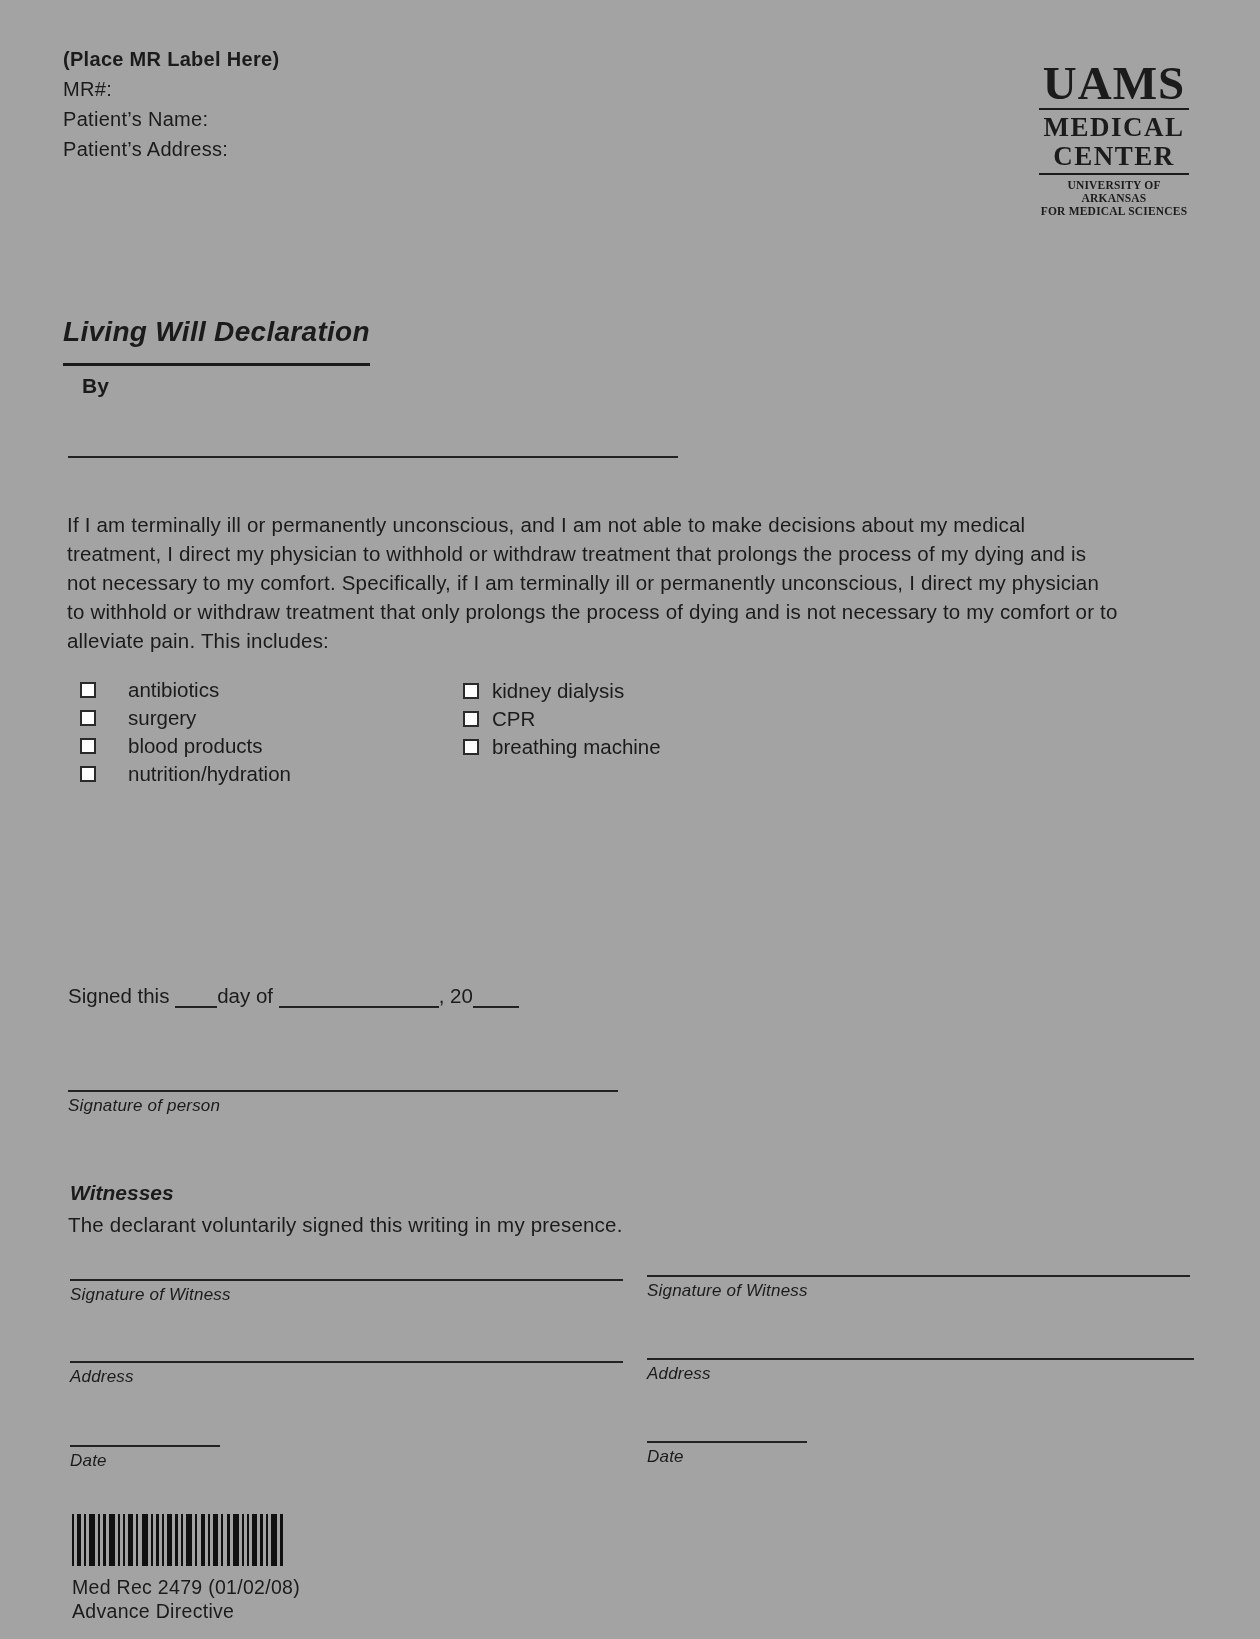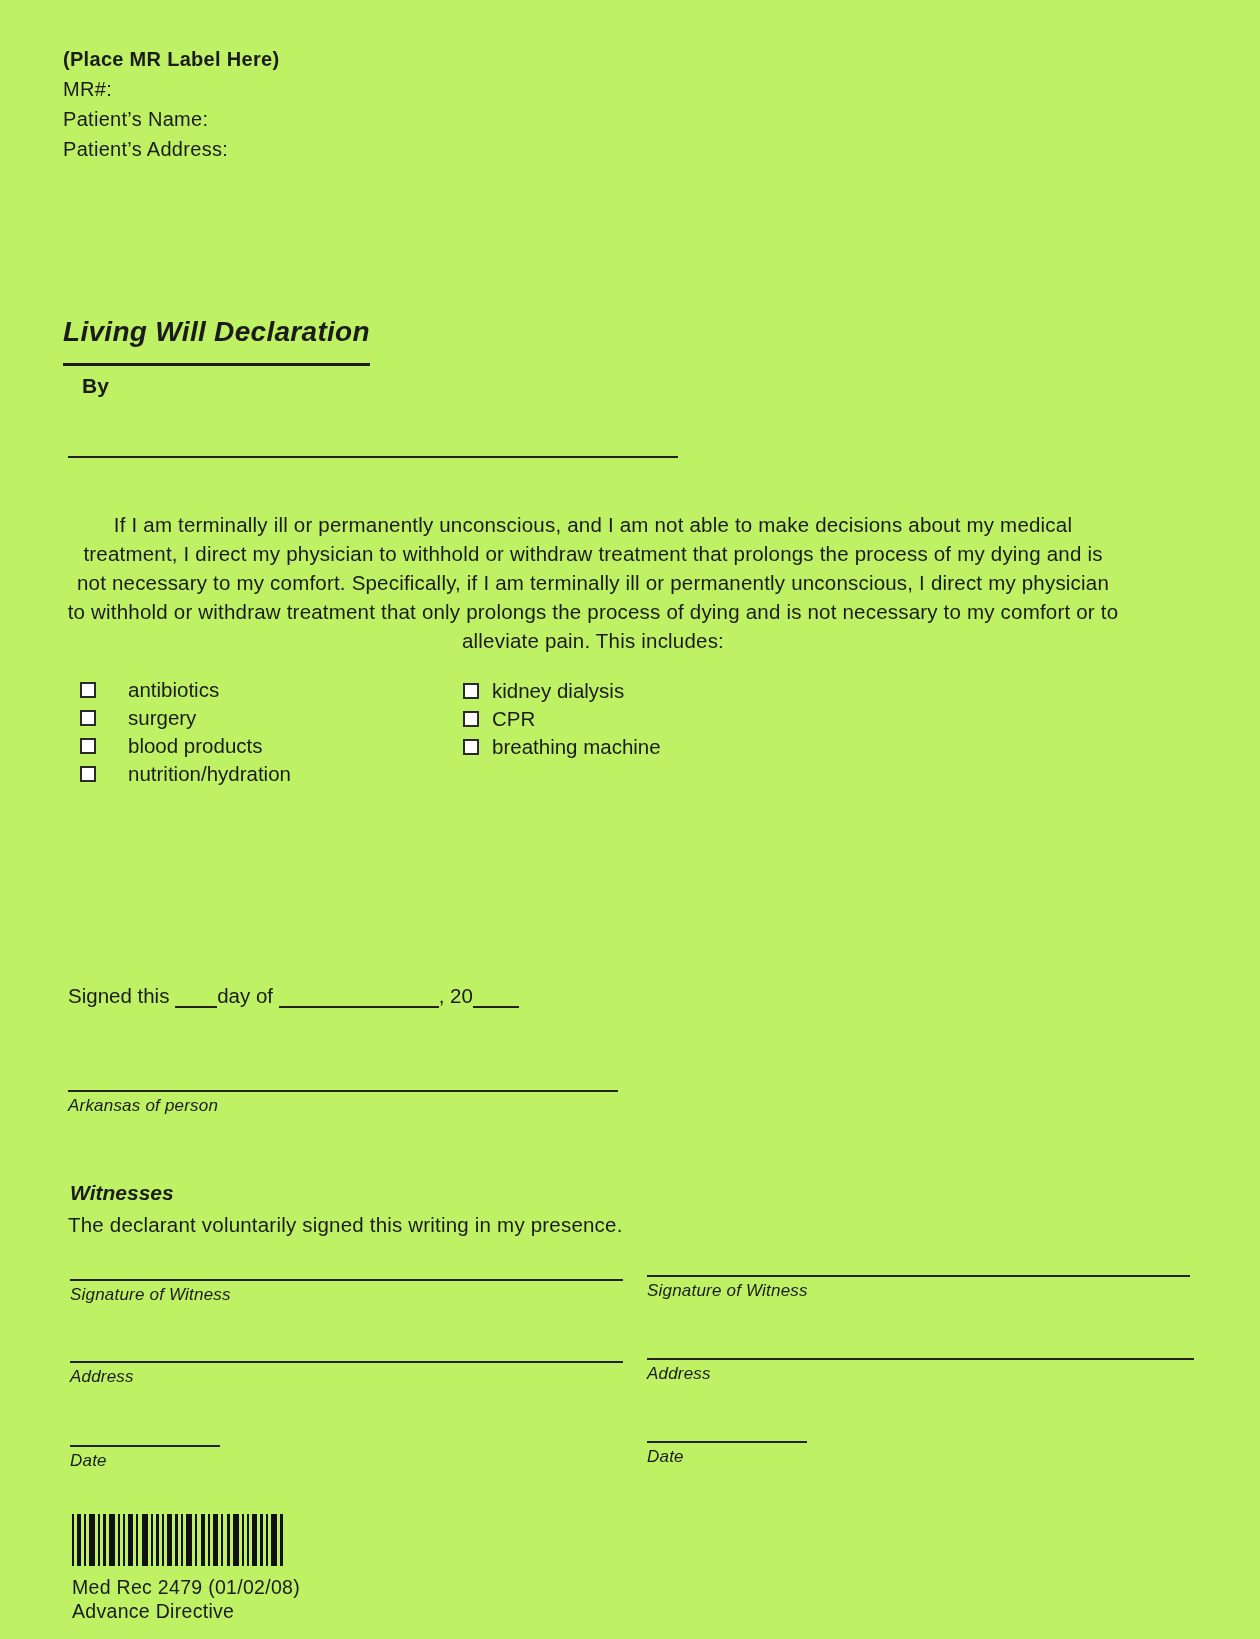--- a/index.html
+++ b/index.html
@@ -1,21 +1,21 @@
 <!DOCTYPE html>
 <html><head>
 <meta charset="utf-8">
 <style>
   * { margin:0; padding:0; box-sizing:border-box; }
   html,body { background:#e8e8e8; }
   .page {
     position:relative;
     width:1260px; height:1639px;
     margin:0 auto;
-    background:#bef264;
+    background:#a3a3a3;
     color:#1b1b1b;
     font-family:"Liberation Sans", sans-serif;
     overflow:hidden;
   }
   .abs { position:absolute; }
 
   
   .mr-block { top:44px; left:63px; font-size:20px; line-height:30px; letter-spacing:0.3px; }
   .mr-block .b { font-weight:bold; }
 
@@ -31,21 +31,21 @@
   .title span { border-bottom:3px solid #1b1b1b; padding-bottom:15px; display:inline-block; }
   .by { top:374px; left:70px; font-size:21px; font-weight:bold;margin-left:12px; }
 
   
   .line { border-bottom:2px solid #222; height:30px; }
   .caption { font-style:italic; font-size:17px; margin-top:4px; letter-spacing:0.2px; }
 
   .name-block { top:428px; left:68px; width:610px; }
   .name-block .caption { font-size:19px; padding-left:98px; }
 
-  .para { font-size:20.5px; line-height:29px; letter-spacing:0.2px;text-align:center; }
+  .para { font-size:20.5px; line-height:29px; letter-spacing:0.2px; }
   .para1 { top:510px; left:67px; width:1052px; }
   .para2 { top:868px; left:68px; width:1015px; line-height:30px; }
 
   
   .chk-col { display:flex; flex-direction:column; }
   .chk-col-left  { top:676px; left:80px; }
   .chk-col-right { top:677px; left:463px; }
   .chk-row { display:flex; align-items:center; height:28px; }
   .chk { width:16px; height:16px; border:2px solid #2a2a2a; background:#fff; flex:0 0 auto; }
   .chk-col-left  .chk-label { margin-left:32px; }
@@ -82,20 +82,31 @@
 
 <div class="page">
 
   <div class="abs mr-block">
     <div class="b">(Place MR Label Here)</div>
     <div>MR#:</div>
     <div>Patient’s Name:</div>
     <div>Patient’s Address:</div>
   </div>
 
+  <div class="abs logo">
+    <div class="logo-name">UAMS</div>
+    <div class="logo-rule"></div>
+    <div class="logo-mid">MEDICAL</div>
+    <div class="logo-mid">CENTER</div>
+    <div class="logo-rule"></div>
+    <div class="logo-sub">
+      <div>UNIVERSITY OF ARKANSAS</div>
+      <div>FOR MEDICAL SCIENCES</div>
+    </div>
+  </div>
 
   <div class="abs title">
     <span>Living Will Declaration</span>
   </div>
   <div class="abs by">By</div>
 
   <div class="abs name-block">
     <div class="line"></div>
   </div>
 
@@ -137,21 +148,21 @@
 
 
   <div class="abs signed">
     <span>Signed this</span>
     <span class="blank blank-day"></span><span>day of</span>
     <span class="blank blank-month"></span><span>, 20</span><span class="blank blank-year"></span>
   </div>
 
   <div class="abs sig-person">
     <div class="line"></div>
-    <div class="caption">Arkansas of person</div>
+    <div class="caption">Signature of person</div>
   </div>
 
   <div class="abs wit-head">Witnesses</div>
   <div class="abs para wit-stmt">The declarant voluntarily signed this writing in my presence.</div>
 
   <div class="abs w-sig-l">
     <div class="line"></div>
     <div class="caption">Signature of Witness</div>
   </div>
   <div class="abs w-sig-r">

